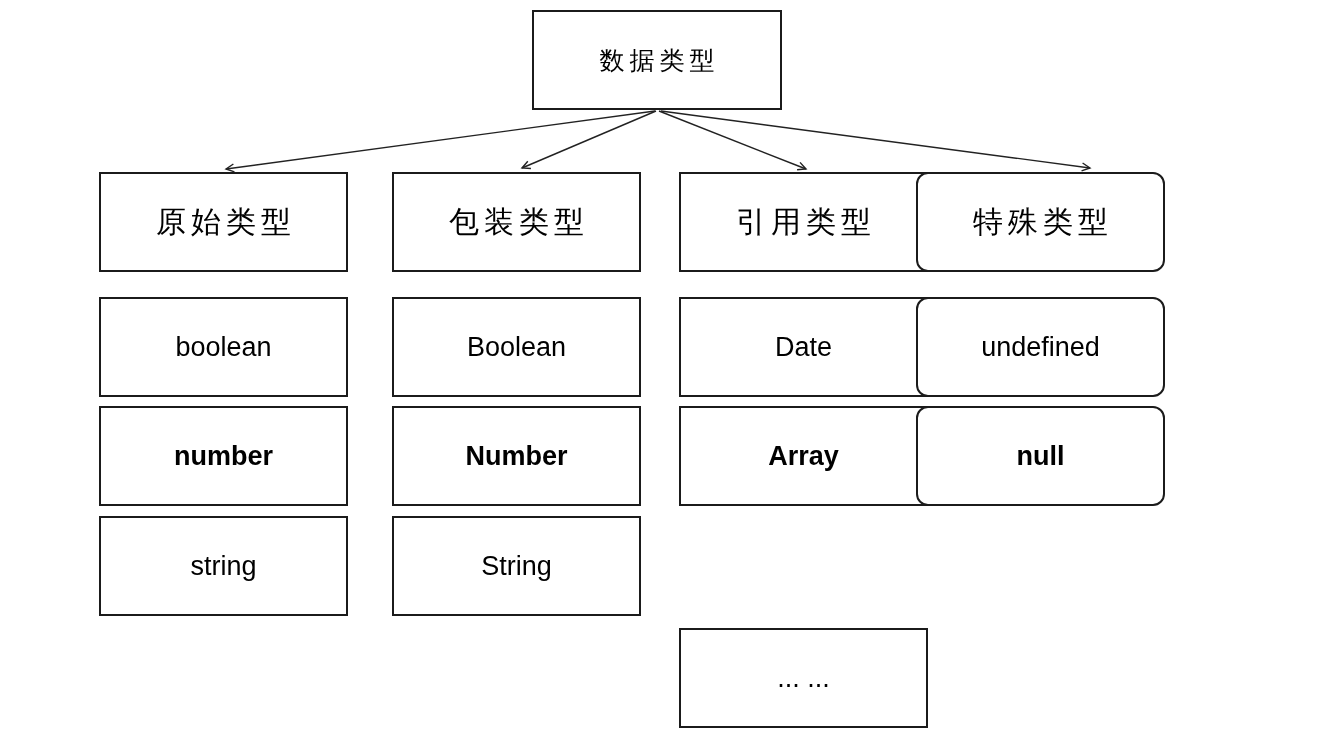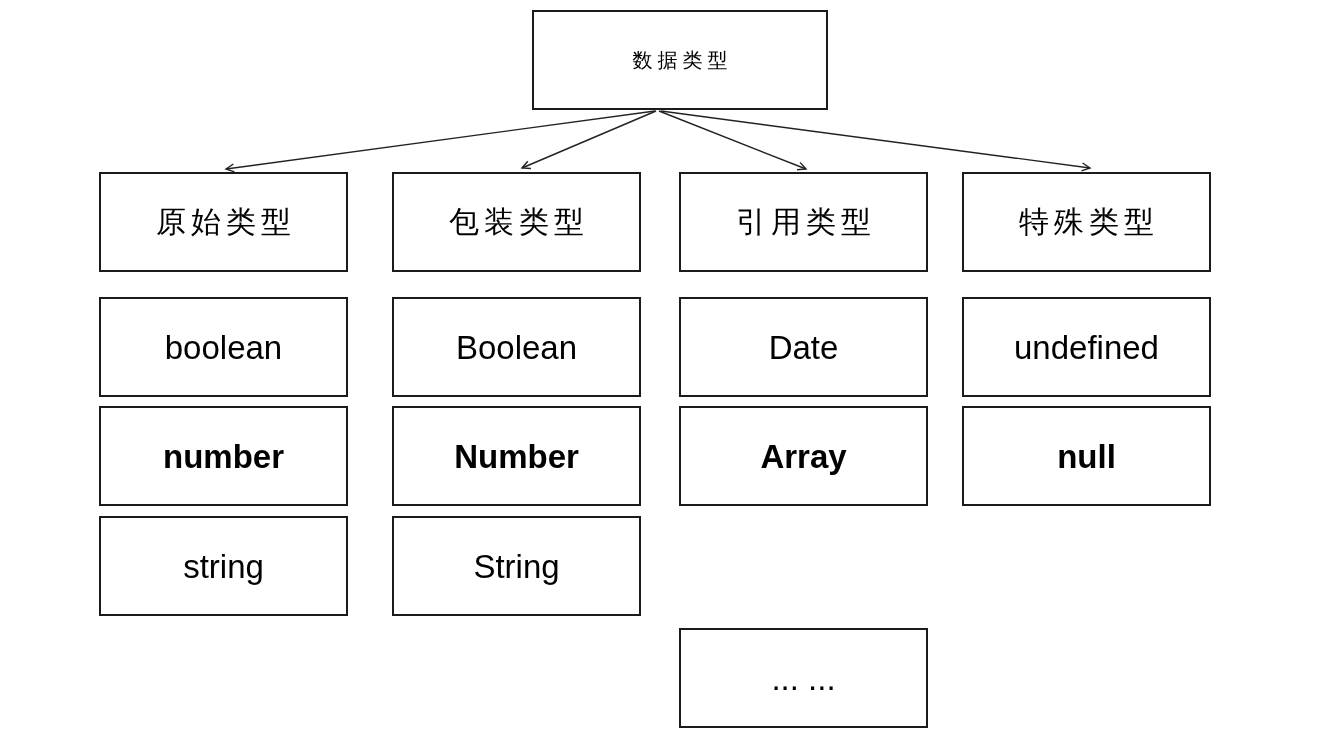--- a/index.html
+++ b/index.html
@@ -27,40 +27,40 @@
     position: absolute;
     width: 249px;
     height: 100px;
     box-sizing: border-box;
     border: 2px solid #1b1b1b;
     background: #ffffff;
     display: flex;
     align-items: center;
     justify-content: center;
     color: #000000;
-    font-size: 33px;
+    font-size: 27px;
     line-height: 1;
     white-space: nowrap;
   }
   .box.cjk {
     font-size: 30px;
     letter-spacing: 5px;
     padding-left: 5px; 
   }
   .box.root {
     left: 532px;
     top: 10px;
-    width: 296px;
-    font-size: 20px;
+    width: 250px;
+    font-size: 25px;
   }
   
   .c1 { left: 99px; }
   .c2 { left: 392px; }
   .c3 { left: 679px; }
-  .c4 { left: 962px; }
+  .c4 { left: 916px; border-radius: 12px; }
   
   .r0 { top: 172px; text-align: right; }
   .r1 { top: 297px; }
   .r2 { top: 406px; font-weight: bold; }
   .r3 { top: 516px; }
   .r4 { top: 628px; }
 </style>
 </head>
 <body>
 

